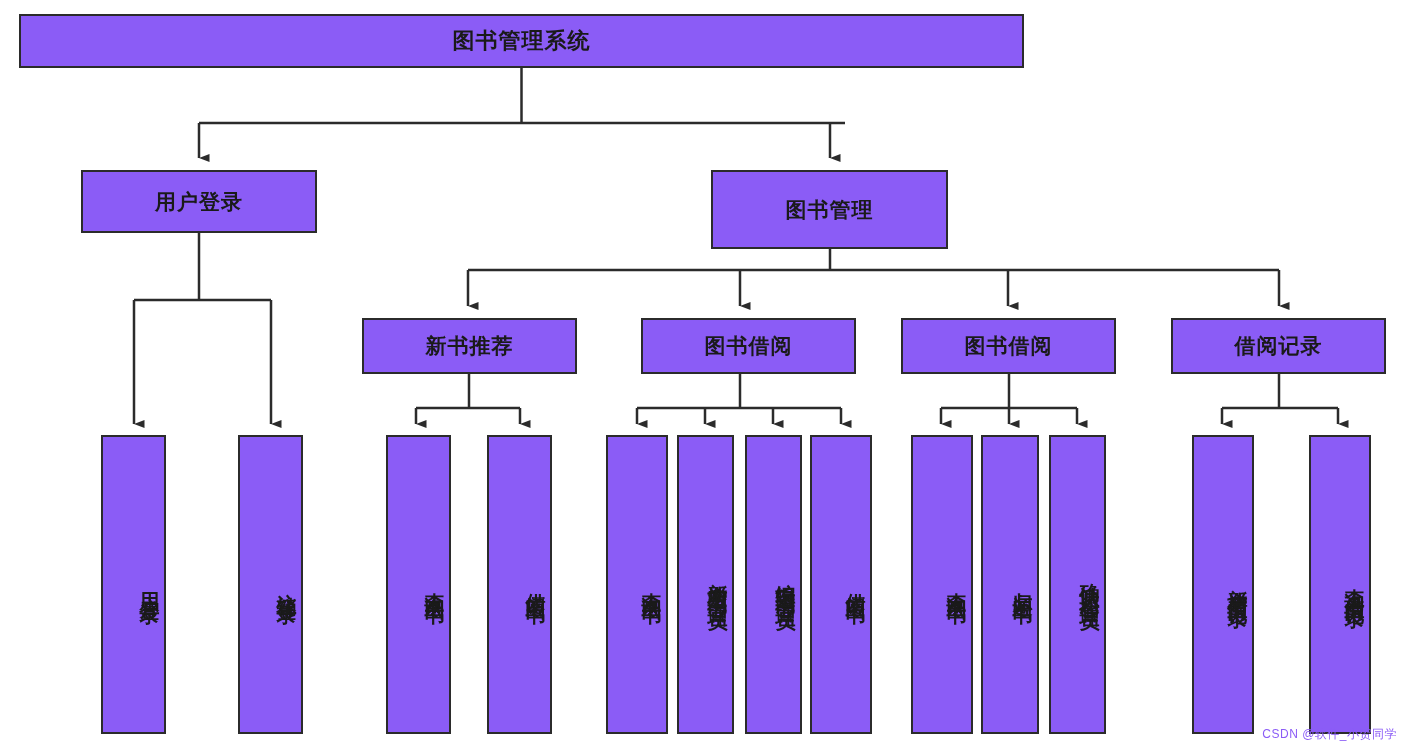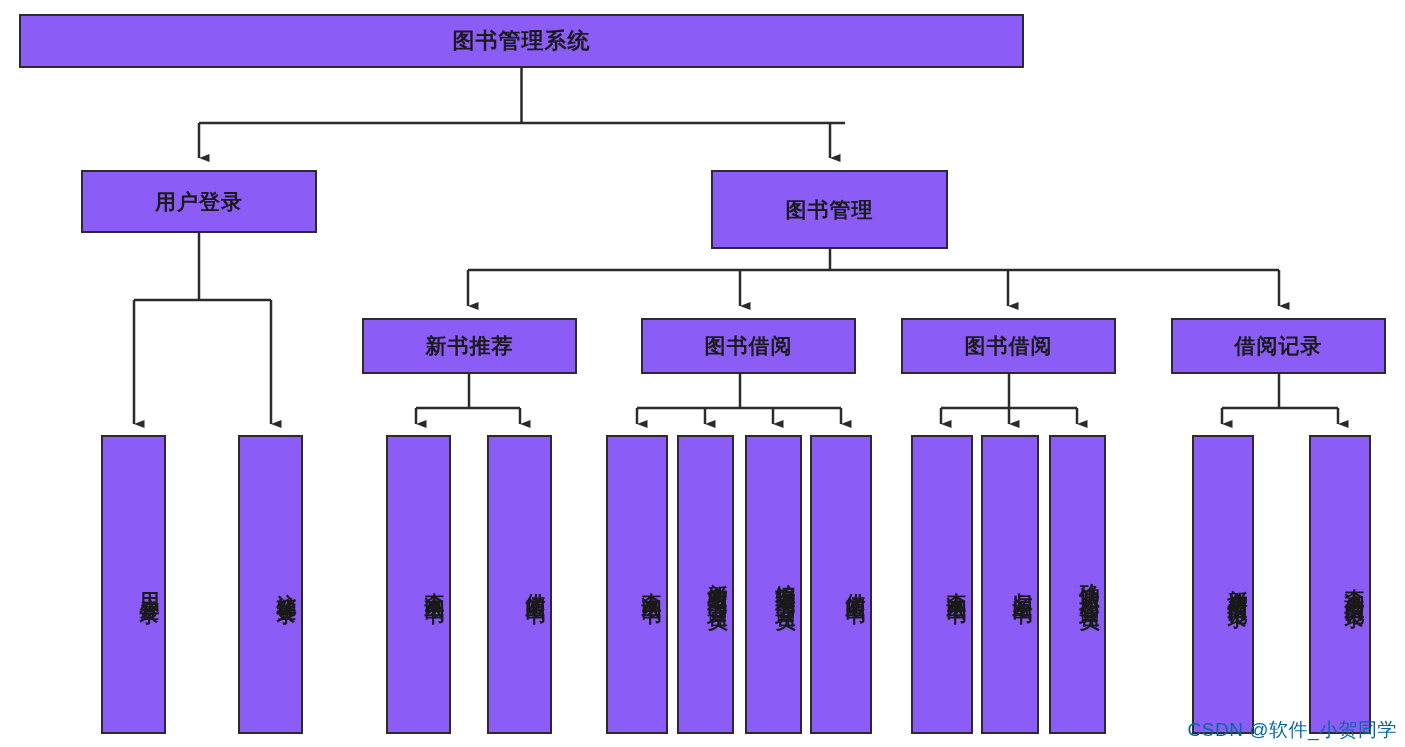--- a/index.html
+++ b/index.html
@@ -55,22 +55,22 @@
     align-items: flex-start;
     justify-content: center;
   }
   .node.v.tall-start {
     align-items: flex-start;
   }
   .watermark {
     position: absolute;
     right: 8px;
     bottom: 4px;
-    font-size: 19px;
-    color: #0369a1;
+    font-size: 12px;
+    color: #8b5cf6;
     z-index: 5;
     white-space: nowrap;
     letter-spacing: 0.5px;
     margin-top: 32px;
   }
 </style>
 </head>
 <body>
 
 <div id="canvas">

